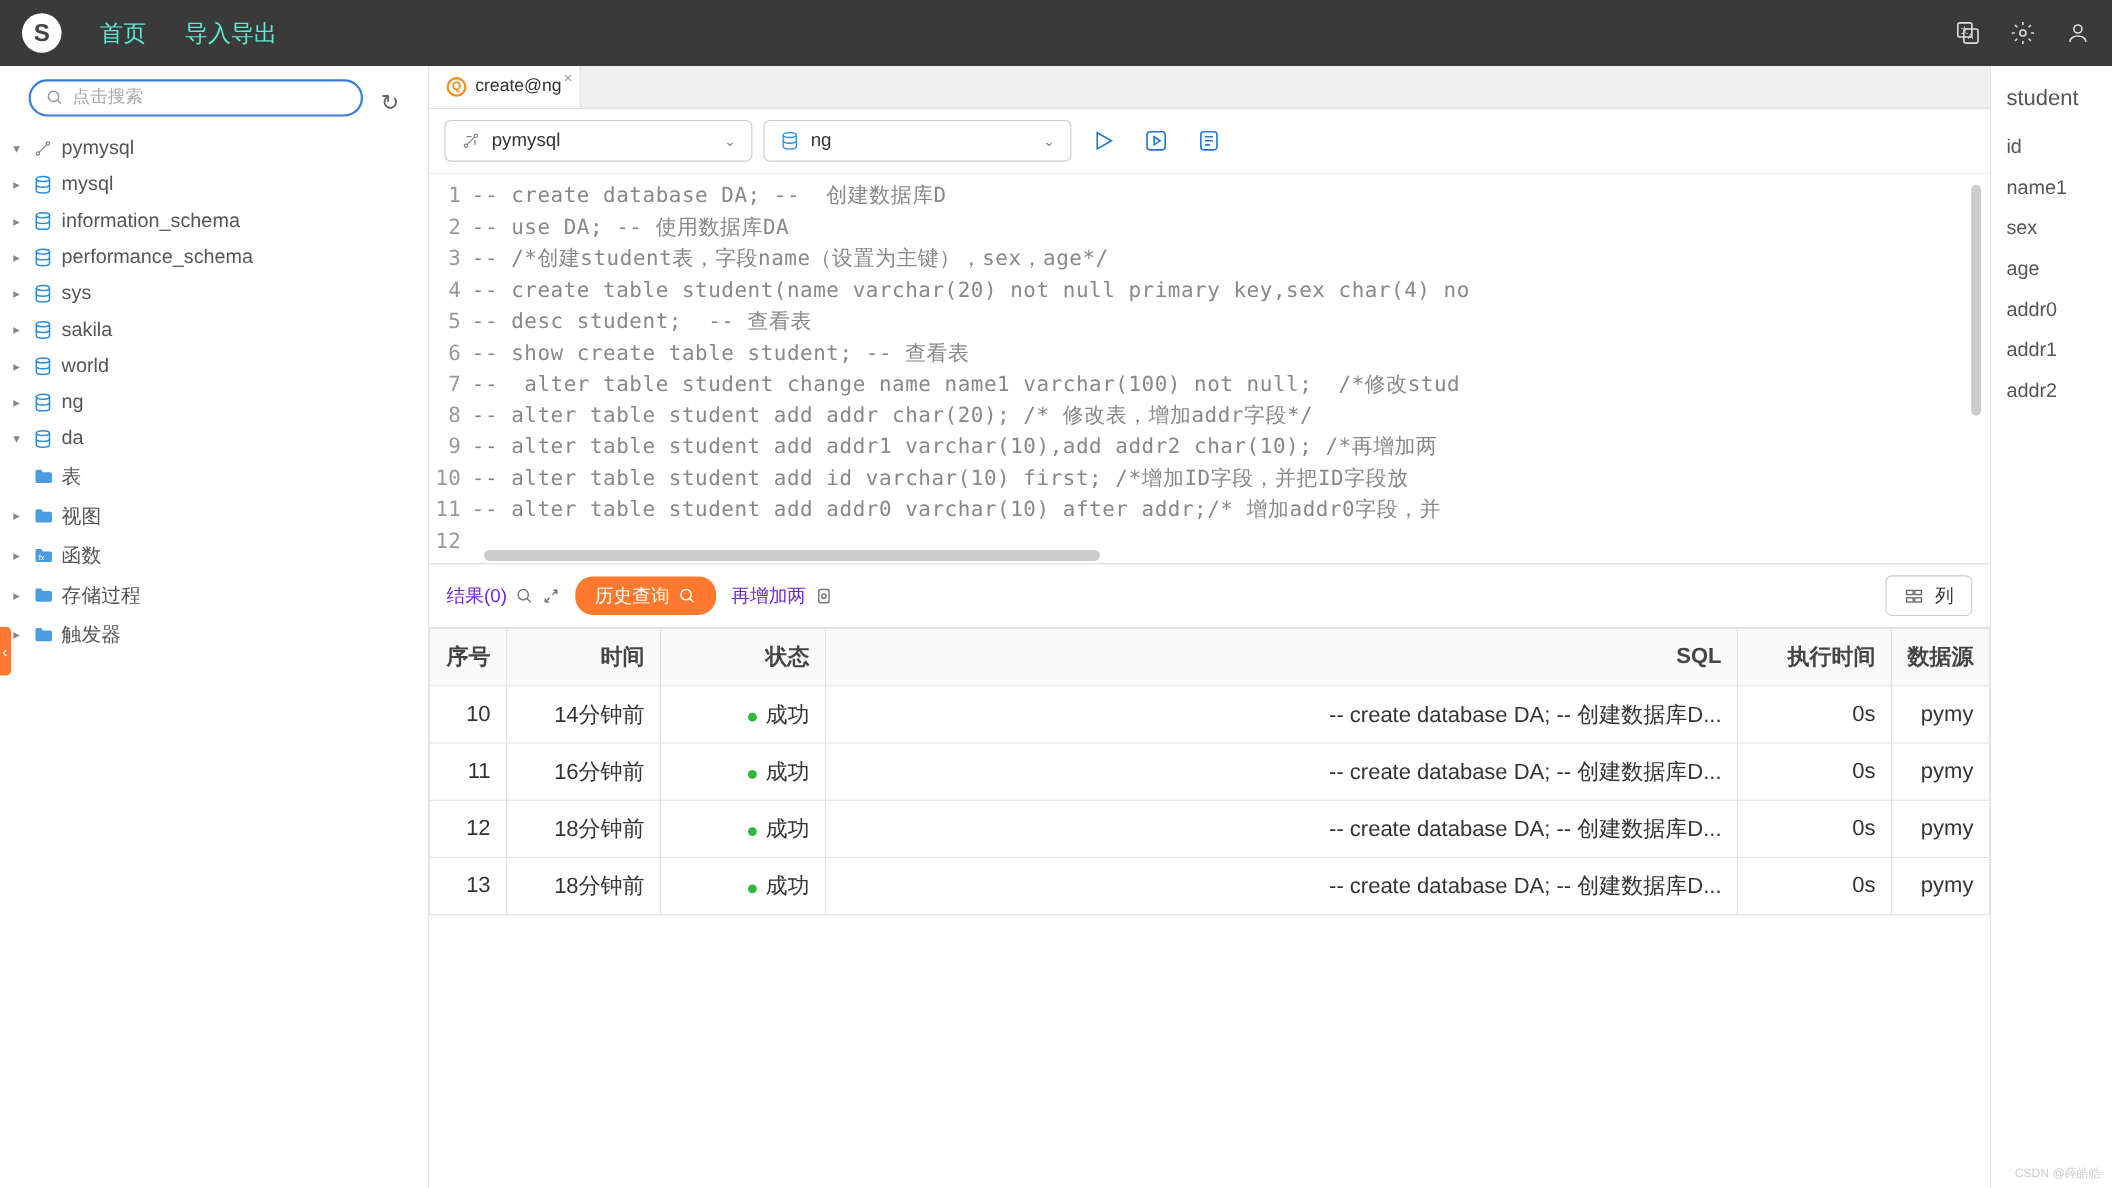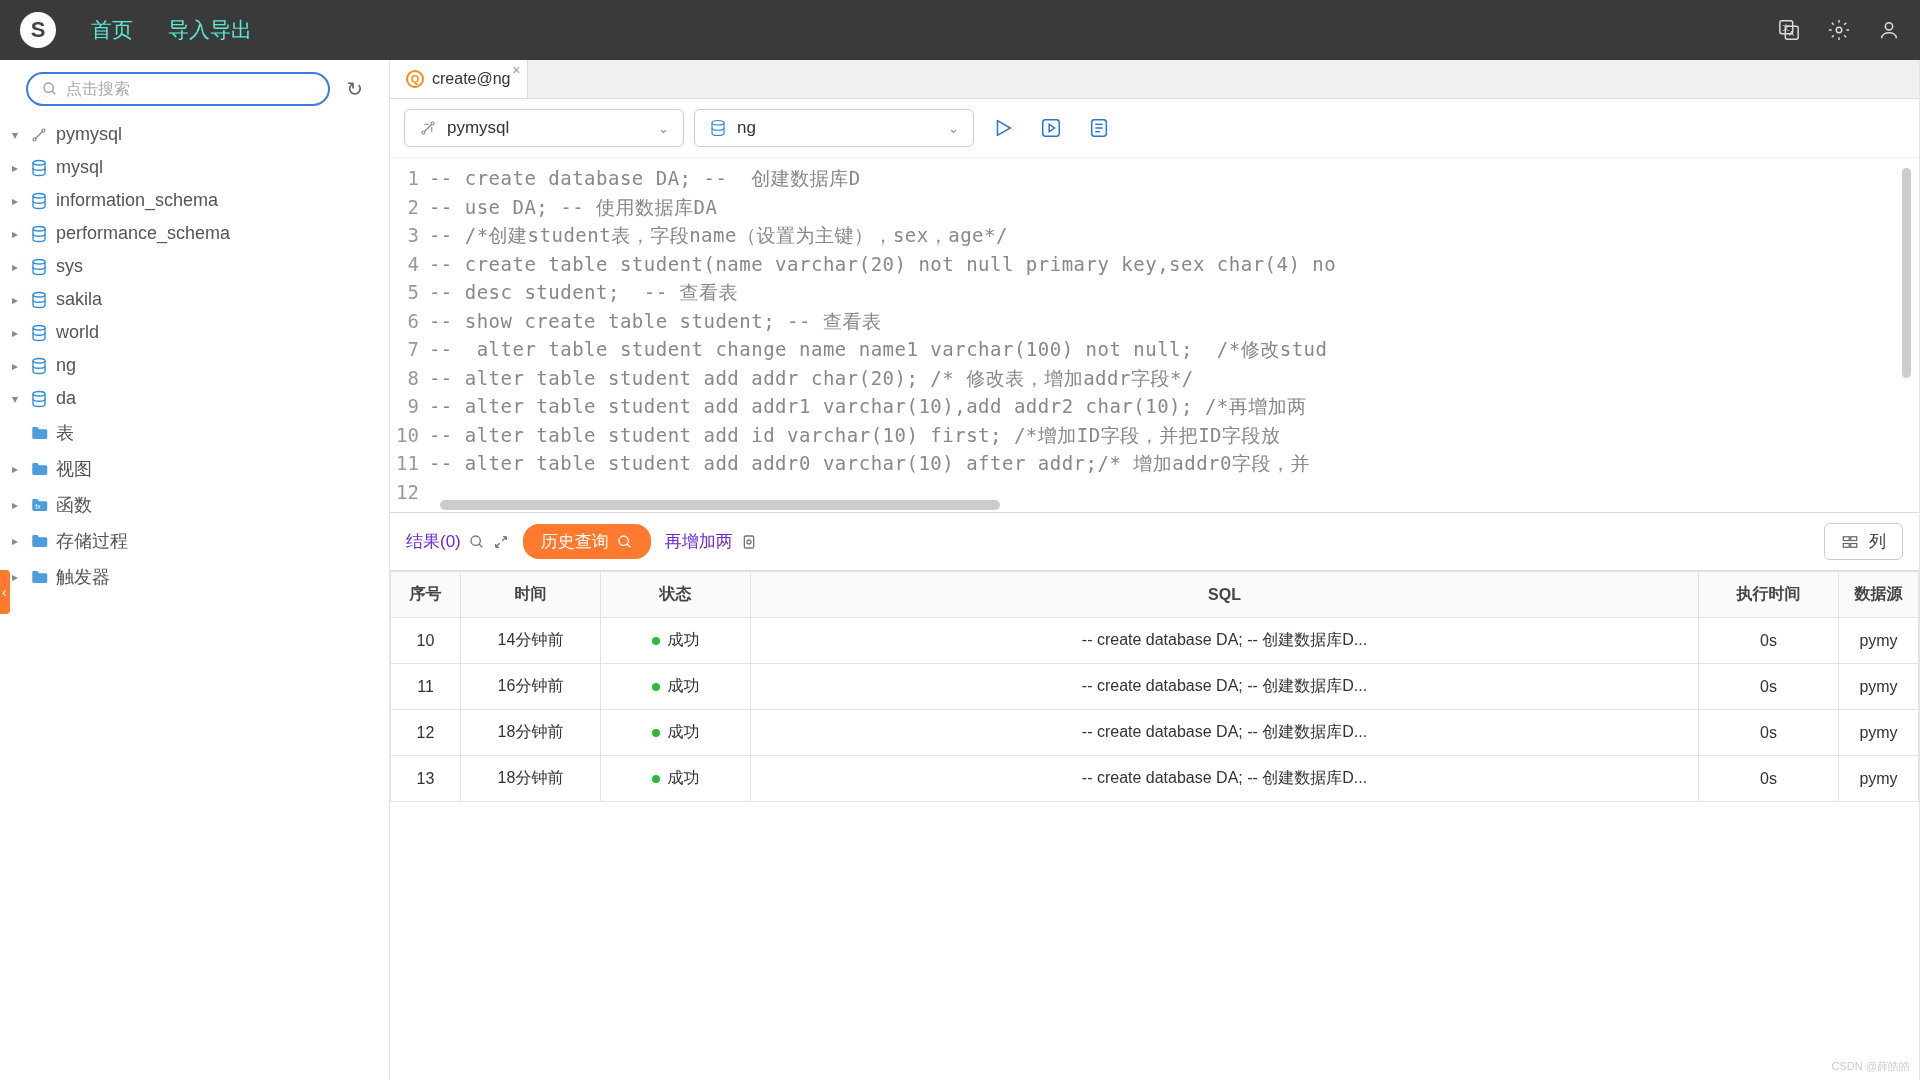--- a/index.html
+++ b/index.html
@@ -4,21 +4,21 @@
 <style>
 * { box-sizing: border-box; margin: 0; padding: 0; }
 body { font-family: -apple-system, "Segoe UI", "Microsoft YaHei", sans-serif; font-size: 14px; color: #333; background: #fff; overflow: hidden; }
 .topbar { height: 60px; background: #3a3a3a; display: flex; align-items: center; padding: 0 20px; gap: 35px; }
 .logo { width: 36px; height: 36px; border-radius: 50%; background: #fff; display: flex; align-items: center; justify-content: center; color: #444; font-size: 22px; font-weight: bold; }
 .topnav { color: #5eead4; font-size: 21px; cursor: pointer; }
 .tb-right { margin-left: auto; display: flex; gap: 28px; }
 .tb-icon { color: #ddd; cursor: pointer; }
 .main { display: flex; height: calc(100vh - 60px); }
 .sidebar { width: 390px; border-right: 1px solid #e5e5e5; padding: 12px 8px; overflow-y: auto; position: relative; }
-.sb-top { display: flex; align-items: center; gap: 16px; padding: 0 18px; margin-bottom: 12px; }
+.sb-top { display: flex; align-items: flex-end; gap: 16px; padding: 0 18px; margin-bottom: 12px; }
 .search { flex: 1; border: 2px solid #3b7dd8; border-radius: 20px; padding: 6px 14px; display: flex; align-items: center; gap: 8px; }
 .search input { border: none; outline: none; font-size: 16px; flex: 1; background: transparent; }
 .search input::placeholder { color: #aaa; }
 .refresh { color: #666; cursor: pointer; font-size: 20px; }
 .tree { list-style: none; font-size: 18px; color: #555; }
 .tree li { padding: 6px 0; display: flex; align-items: center; gap: 8px; cursor: pointer; }
 .caret { width: 14px; text-align: center; color: #888; font-size: 12px; }
 .pad-1 { padding-left: 30px; } .pad-2 { padding-left: 56px; } .pad-3 { padding-left: 78px; }
 .collapse-tab { position: absolute; left: -1px; top: 50%; background: #ff7a2f; color: #fff; padding: 14px 3px; border-radius: 0 4px 4px 0; cursor: pointer; font-size: 14px; }
 .center { flex: 1; display: flex; flex-direction: column; border-right: 1px solid #e5e5e5; min-width: 0; }
@@ -35,21 +35,21 @@
 .gutter { text-align: right; padding: 0 10px 0 6px; color: #999; user-select: none; }
 .code { flex: 1; white-space: pre; color: #888; overflow-x: hidden; letter-spacing: 0.5px; }
 .hscroll { position: absolute; bottom: 2px; left: 50px; width: 560px; height: 10px; background: #ccc; border-radius: 5px; }
 .vscroll { position: absolute; right: 8px; top: 10px; height: 210px; width: 9px; background: #ccc; border-radius: 5px; }
 .results-bar { display: flex; align-items: center; gap: 14px; padding: 10px 16px; border-top: 1px solid #ddd; border-bottom: 1px solid #ddd; font-size: 17px; }
 .rb-item { display: flex; align-items: center; gap: 8px; cursor: pointer; color: #6d28d9; }
 .rb-active { background: #ff7a2f; color: #fff; padding: 6px 18px; border-radius: 16px; justify-content: flex-end; }
 .rb-right { margin-left: auto; border: 1px solid #ccc; border-radius: 6px; padding: 6px 16px; display: flex; align-items: center; gap: 10px; }
 .table-wrap { flex: 1; overflow: auto; }
 table { width: 100%; border-collapse: collapse; }
-th, td { text-align: center; padding: 12px 14px; border: 1px solid #e3e3e3; font-size: 16px; white-space: nowrap; overflow: hidden; text-overflow: ellipsis; }
+th, td { text-align: right; padding: 12px 14px; border: 1px solid #e3e3e3; font-size: 20px; white-space: nowrap; overflow: hidden; text-overflow: ellipsis; }
 th { background: #fafafa; font-weight: 600; color: #444; }
 .dot-ok { display: inline-block; width: 8px; height: 8px; border-radius: 50%; background: #2fb93a; margin-right: 8px; }
 .rsidebar { width: 110px; padding: 18px 14px; overflow-y: auto; }
 .rsb-title { font-size: 20px; color: #555; margin-bottom: 14px; cursor: pointer; }
 .rsb-item { font-size: 18px; color: #555; padding: 8px 0; cursor: pointer; }
 .watermark { position: fixed; right: 10px; bottom: 6px; font-size: 11px; color: #ccc; }
 svg { display: inline-block; vertical-align: middle; }
 </style>
 </head>
 <body>
@@ -371,15 +371,27 @@
               <td><span class="dot-ok"></span>成功</td>
               <td>-- create database DA; -- 创建数据库D...</td>
               <td>0s</td>
               <td>pymy</td>
             </tr>
           </tbody>
       </table>
     </div>
   </div>
 
+  <div class="rsidebar">
+    <div class="rsb-title">student</div>
+    <div id="rcols">
+        <div class="rsb-item">id</div>
+        <div class="rsb-item">name1</div>
+        <div class="rsb-item">sex</div>
+        <div class="rsb-item">age</div>
+        <div class="rsb-item">addr0</div>
+        <div class="rsb-item">addr1</div>
+        <div class="rsb-item">addr2</div>
+      </div>
+  </div>
 </div>
 
 <div class="watermark">CSDN @薛皓皓</div>
 
 </body></html>

